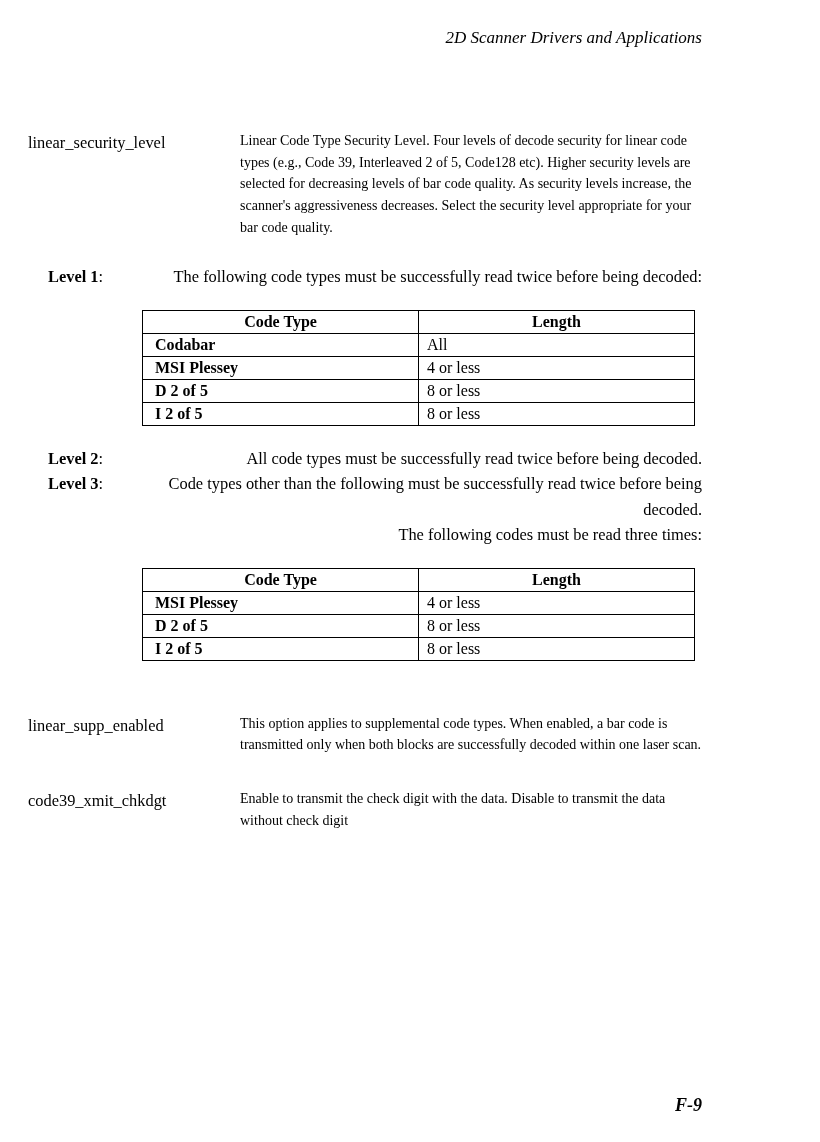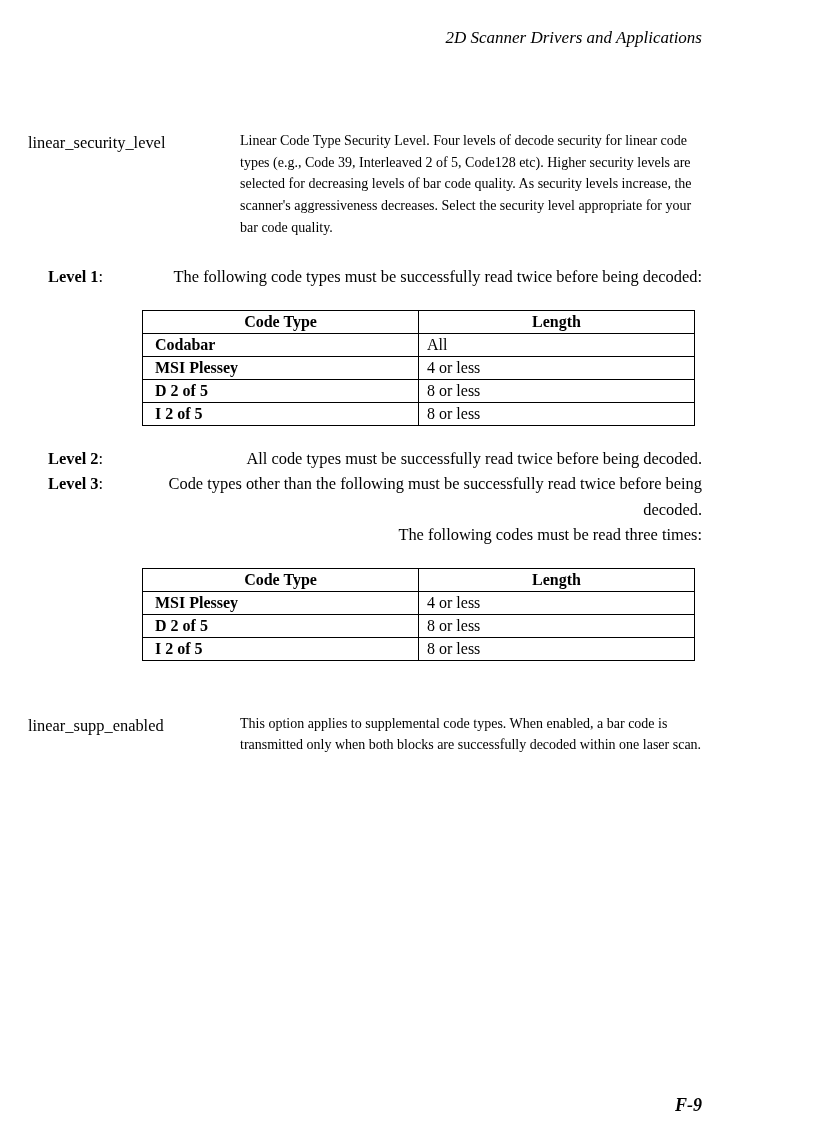--- a/index.html
+++ b/index.html
@@ -182,15 +182,19 @@
 
   <div class="gap-26"></div>
 
   <div class="param-block">
     <div class="param-name">linear_supp_enabled</div>
     <div class="param-desc">This option applies to supplemental code types. When enabled, a bar code is transmitted only when both blocks are successfully decoded within one laser scan.</div>
   </div>
 
   <div class="gap-26"></div>
 
+  <div class="param-block">
+    <div class="param-name">code39_xmit_chkdgt</div>
+    <div class="param-desc">Enable to transmit the check digit with the data.  Disable to transmit the data without check digit</div>
+  </div>
 
   <div class="page-num">F-9</div>
 </div>
 
 </body></html>

